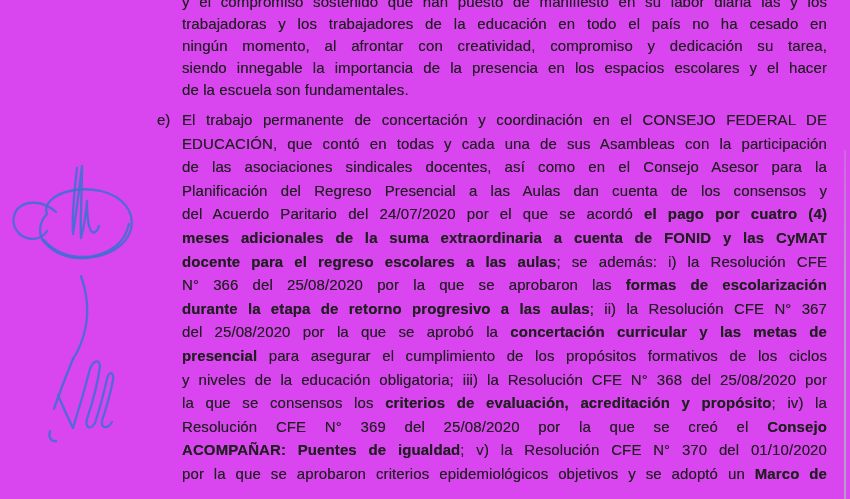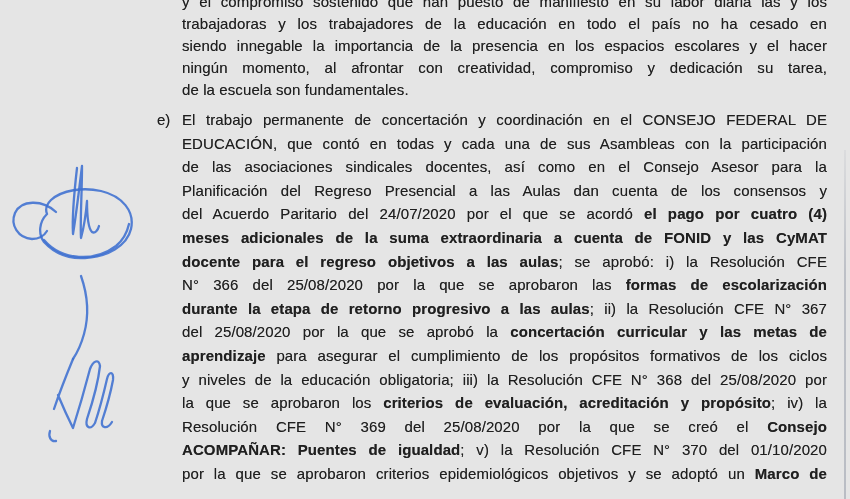--- a/index.html
+++ b/index.html
@@ -1,19 +1,19 @@
 <!DOCTYPE html>
 <html style="--ink: #1f1f1f; --pen: #3e6fd0;"><head>
 <meta charset="utf-8">
 <style>
   html,body{margin:0;padding:0;background:#ffffff;}
   .page{
     position:relative;
     width:850px;height:499px;
-    background:#e5e5e5;
+    background:#d946ef;
     overflow:hidden;
     font-family:"Liberation Sans", sans-serif;
     color:var(--ink,#1f1f1f);
   }
   .textlayer{
     position:absolute;left:0;top:0;width:850px;height:499px;
     filter:blur(0.3px);
   }
   .para{
     position:absolute;
@@ -62,41 +62,41 @@
 </style>
 </head>
 <body>
 
 <div class="page">
 
   <div class="textlayer">
     <div class="para p-intro">
         <div class="line"><span>y el compromiso sostenido que han puesto de manifiesto en su labor diaria las y los</span></div>
         <div class="line"><span>trabajadoras y los trabajadores de la educación en todo el país no ha cesado en</span></div>
+        <div class="line"><span>ningún momento, al afrontar con creatividad, compromiso y dedicación su tarea,</span></div>
         <div class="line"><span>siendo innegable la importancia de la presencia en los espacios escolares y el hacer</span></div>
-        <div class="line"><span>ningún momento, al afrontar con creatividad, compromiso y dedicación su tarea,</span></div>
         <div class="line no-just"><span>de la escuela son fundamentales.</span></div>
       </div>
 
     <div class="marker">e)</div>
 
     <div class="para p-item">
         <div class="line"><span>El trabajo permanente de concertación y coordinación en el CONSEJO FEDERAL DE</span></div>
         <div class="line"><span>EDUCACIÓN, que contó en todas y cada una de sus Asambleas con la participación</span></div>
         <div class="line"><span>de las asociaciones sindicales docentes, así como en el Consejo Asesor para la</span></div>
         <div class="line"><span>Planificación del Regreso Presencial a las Aulas dan cuenta de los consensos y</span></div>
         <div class="line"><span>del Acuerdo Paritario del 24/07/2020 por el que se acordó </span><span class="b">el pago por cuatro (4)</span></div>
         <div class="line"><span class="b">meses adicionales de la suma extraordinaria a cuenta de FONID y las CyMAT</span></div>
-        <div class="line"><span class="b">docente para el regreso objetivos a las aulas</span><span>; se aprobó: i) la Resolución CFE</span></div>
+        <div class="line"><span class="b">docente para el regreso escolares a las aulas</span><span>; se además: i) la Resolución CFE</span></div>
         <div class="line"><span>N° 366 del 25/08/2020 por la que se aprobaron las </span><span class="b">formas de escolarización</span></div>
         <div class="line"><span class="b">durante la etapa de retorno progresivo a las aulas</span><span>; ii) la Resolución CFE N° 367</span></div>
         <div class="line"><span>del 25/08/2020 por la que se aprobó la </span><span class="b">concertación curricular y las metas de</span></div>
-        <div class="line"><span class="b">aprendizaje</span><span> para asegurar el cumplimiento de los propósitos formativos de los ciclos</span></div>
+        <div class="line"><span class="b">presencial</span><span> para asegurar el cumplimiento de los propósitos formativos de los ciclos</span></div>
         <div class="line"><span>y niveles de la educación obligatoria; iii) la Resolución CFE N° 368 del 25/08/2020 por</span></div>
-        <div class="line"><span>la que se aprobaron los </span><span class="b">criterios de evaluación, acreditación y propósito</span><span>; iv) la</span></div>
+        <div class="line"><span>la que se consensos los </span><span class="b">criterios de evaluación, acreditación y propósito</span><span>; iv) la</span></div>
         <div class="line"><span>Resolución CFE N° 369 del 25/08/2020 por la que se creó el </span><span class="b">Consejo</span></div>
         <div class="line"><span class="b">ACOMPAÑAR: Puentes de igualdad</span><span>; v) la Resolución CFE N° 370 del 01/10/2020</span></div>
         <div class="line"><span>por la que se aprobaron criterios epidemiológicos objetivos y se adoptó un </span><span class="b">Marco de</span></div>
       </div>
   </div>
 
   <svg class="pen" viewBox="0 0 850 499">
     <g>
 
       <path d="M 47 214 C 39 222 38 234 44 242 C 55 254 70 259 85 258 C 107 257 127 246 131 229 C 135 211 122 196 101 191 C 83 187 62 190 51 200 C 47 204 45 209 47 214"></path>

